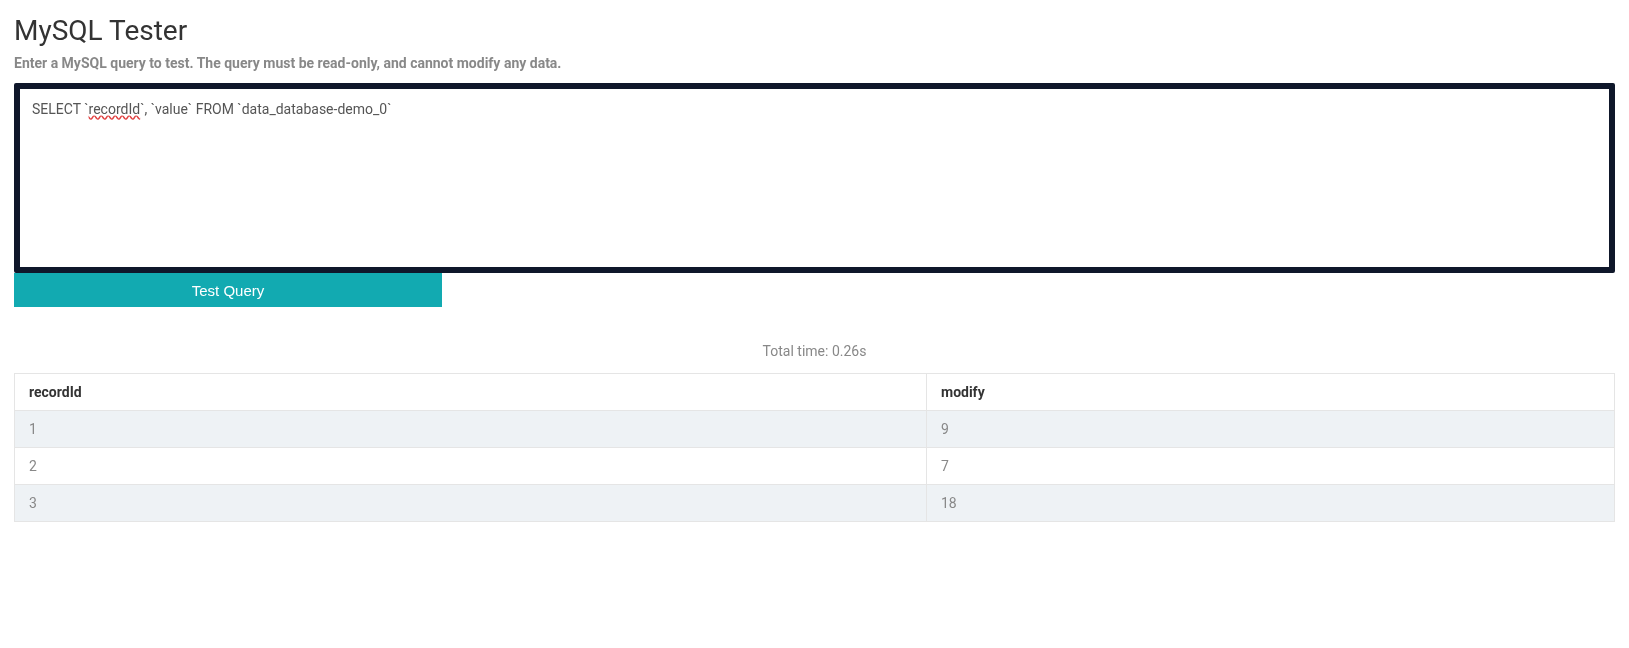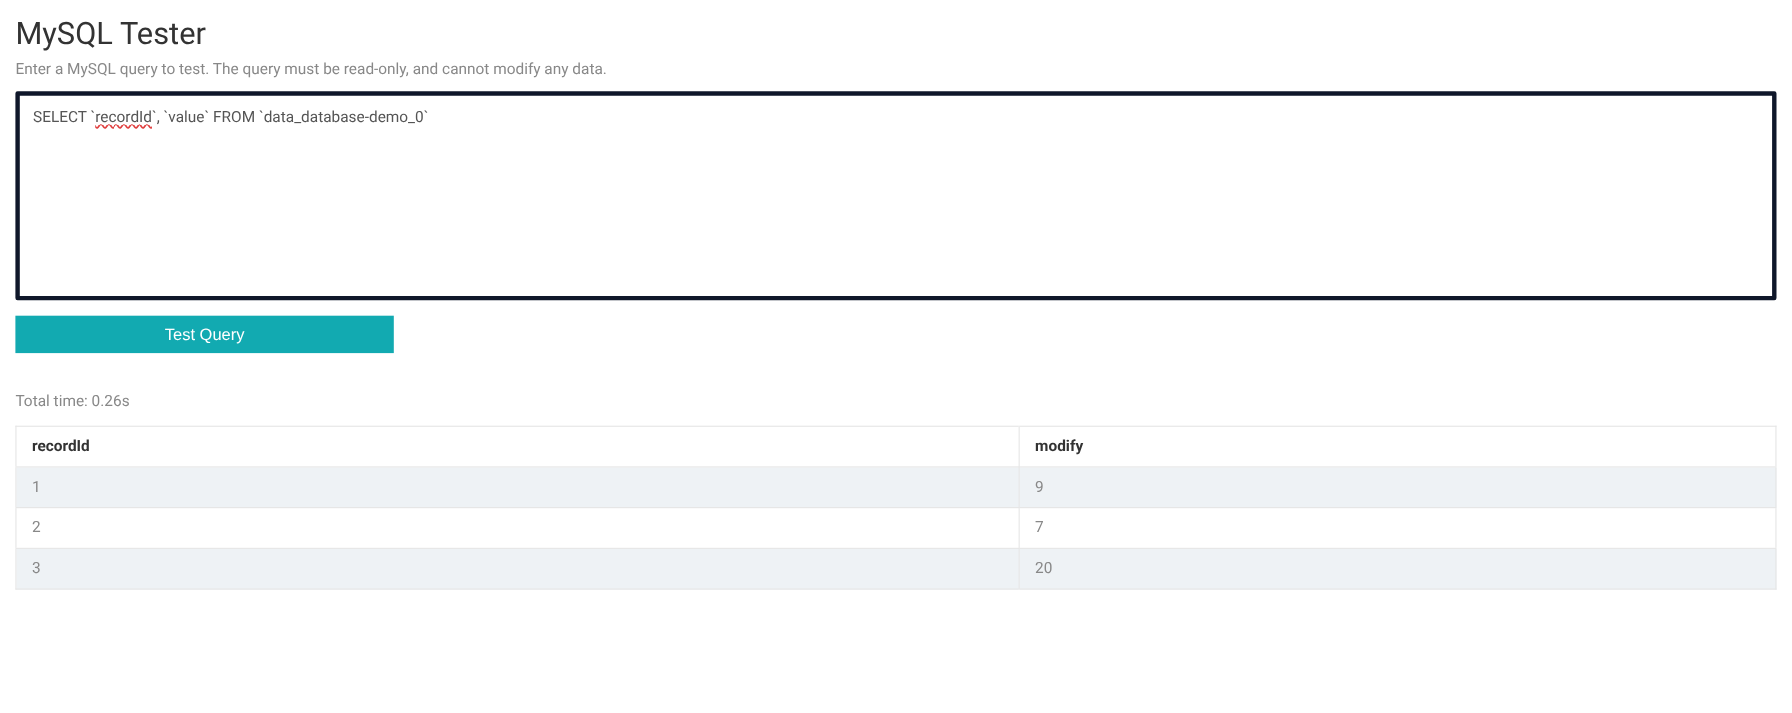--- a/index.html
+++ b/index.html
@@ -16,61 +16,63 @@
     .page-title {
       font-size: 28px;
       font-weight: 400;
       color: #333;
       margin-bottom: 8px;
     }
     .page-subtitle {
       font-size: 14px;
       color: #888;
       margin-bottom: 12px;
+      font-weight: bold;
     }
     .query-textarea {
       width: 100%;
       height: 190px;
       padding: 10px 12px;
-      border: 4px solid #0f172a;
+      border: 6px solid #0f172a;
       border-radius: 2px;
       font-family: -apple-system, BlinkMacSystemFont, "Segoe UI", Roboto, Arial, sans-serif;
       font-size: 14px;
       color: #555;
       resize: vertical;
       outline: none;
       line-height: 1.5;
     }
     .query-text-content {
       white-space: pre-wrap;
     }
     .spellcheck-word {
       text-decoration: underline wavy #e04040;
       text-decoration-skip-ink: none;
     }
     .test-query-button {
       display: block;
-      width: 344px;
+      width: 428px;
       height: 34px;
-      margin-top: 14px;
+      margin-top: 0;
       background: #12aab1;
       border: none;
       color: #ffffff;
       font-size: 15px;
       font-weight: 400;
       cursor: pointer;
       border-radius: 0;
     }
     .timing-section {
       margin-top: 36px;
     }
     .timing-line {
       font-size: 14px;
       color: #888;
       margin-bottom: 14px;
+      text-align: center;
     }
     .results-table {
       width: 100%;
       border-collapse: collapse;
       margin-top: 8px;
       border: 1px solid #e5e5e5;
       font-size: 14px;
     }
     .results-table th {
       text-align: left;
@@ -128,16 +130,16 @@
   <tr>
         <td>1</td>
         <td>9</td>
       </tr>
       <tr>
         <td>2</td>
         <td>7</td>
       </tr>
       <tr>
         <td>3</td>
-        <td>20</td>
+        <td>18</td>
       </tr>
     </tbody>
 </table>
 
 </body></html>

